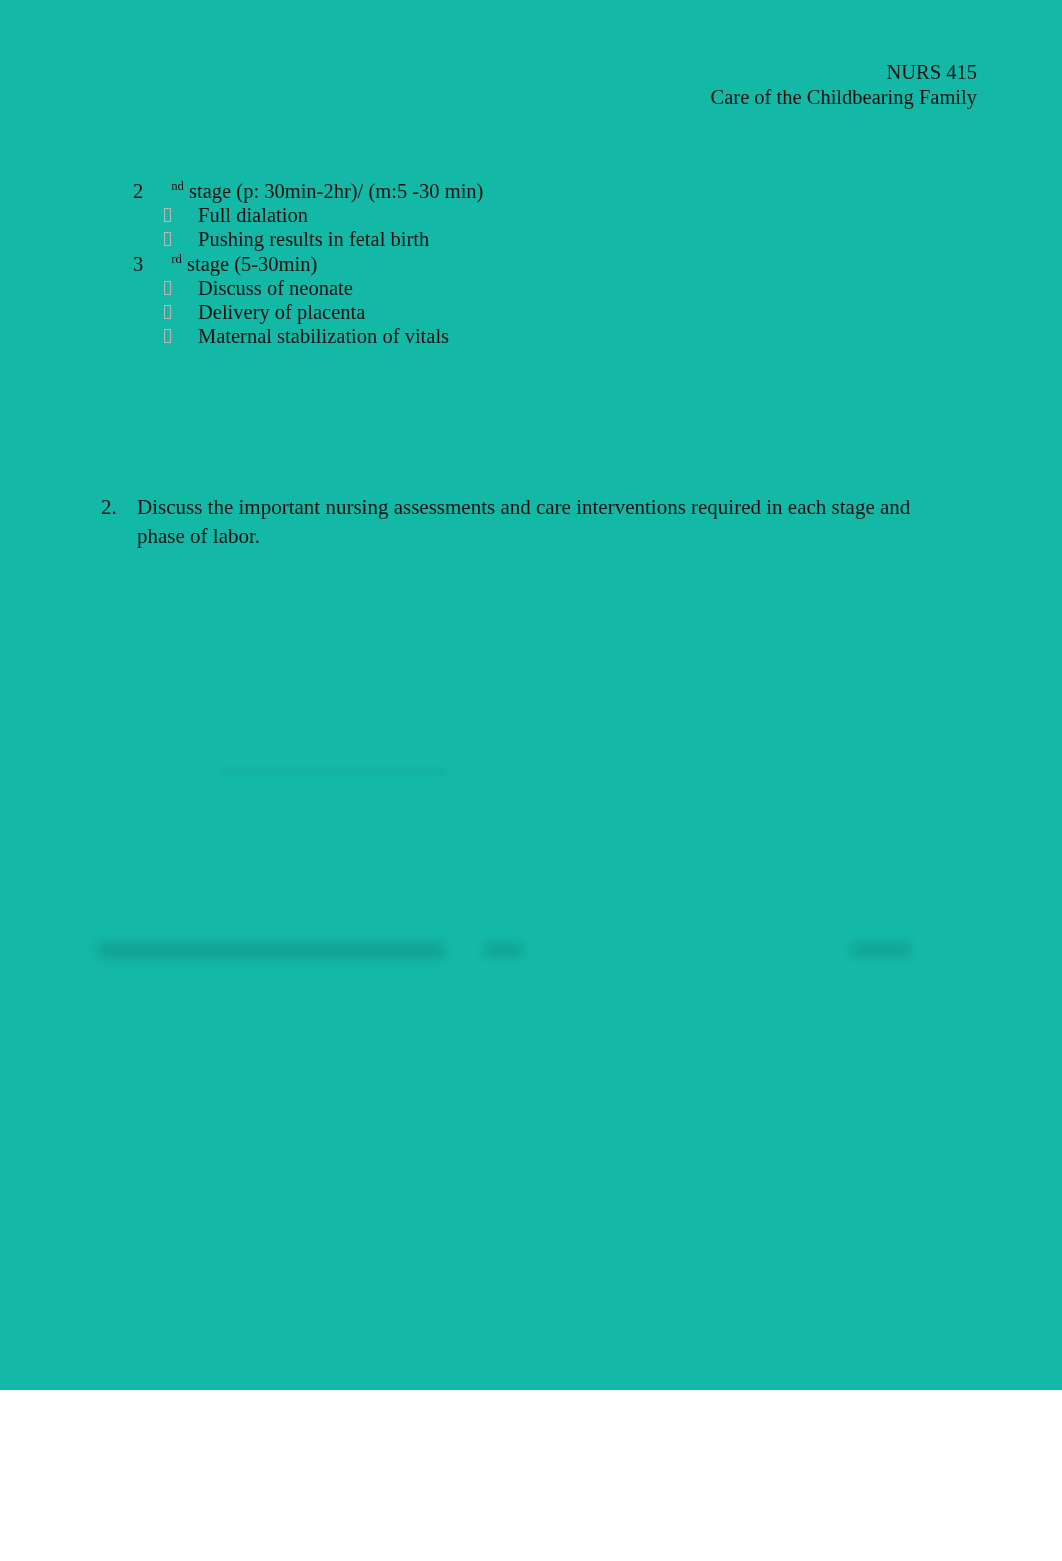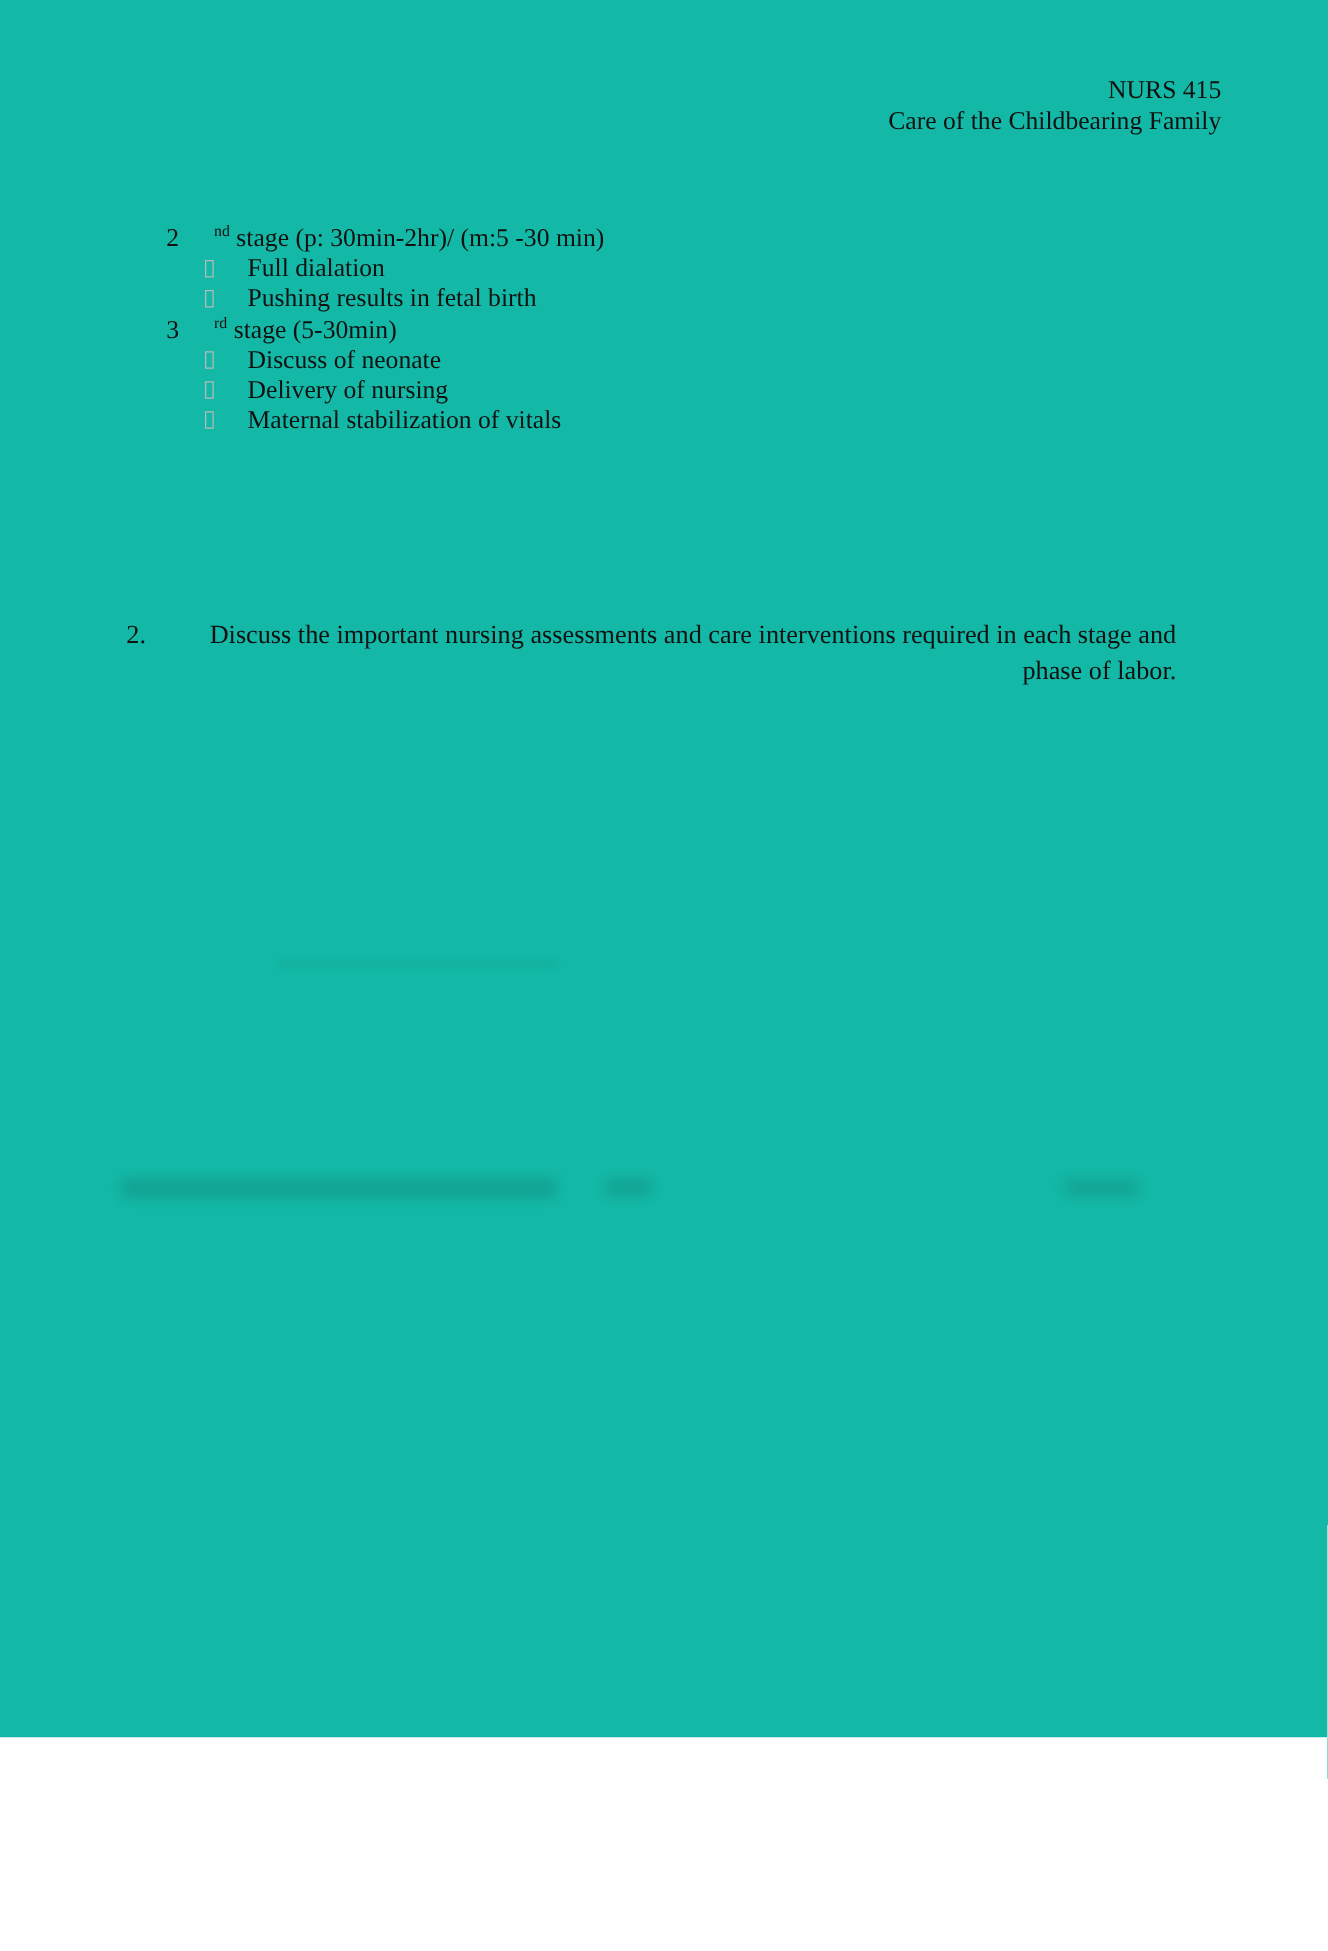--- a/index.html
+++ b/index.html
@@ -89,21 +89,20 @@
   .question .qnum {
     position: absolute;
     left: 0;
     top: 0;
     width: 32px;
     text-align: left;
   }
   .question .qtext {
     display: block;
     margin-left: 36px;
-    text-align: right;
   }
   .blur-strip {
     position: absolute;
     background: #000000;
     filter: blur(5.5px);
     border-radius: 4px;
   }
   .blur-faint-line {
     position: absolute;
     left: 222px;
@@ -133,21 +132,21 @@
       <li class="sub-item"><span class="tofu"></span><span>Full dialation</span></li>
       <li class="sub-item"><span class="tofu"></span><span>Pushing results in fetal birth</span></li>
     </ul>
 
     <div class="stage-line"><span>3</span><sup>rd</sup><span> stage (5-30min)</span></div>
     <ul class="sub-list">
       <li class="sub-item"><span class="tofu"></span><span>Discuss of neonate</span></li>
     </ul>
 
     <ul class="sub-list">
-      <li class="sub-item"><span class="tofu"></span><span>Delivery of nursing</span></li>
+      <li class="sub-item"><span class="tofu"></span><span>Delivery of placenta</span></li>
       <li class="sub-item"><span class="tofu"></span><span>Maternal stabilization of vitals</span></li>
     </ul>
 
   </div>
 
   <div class="question">
     <span class="qnum">2.</span>
     <span class="qtext">Discuss the important nursing assessments and care interventions required in each stage and phase of labor.</span>
   </div>
 

